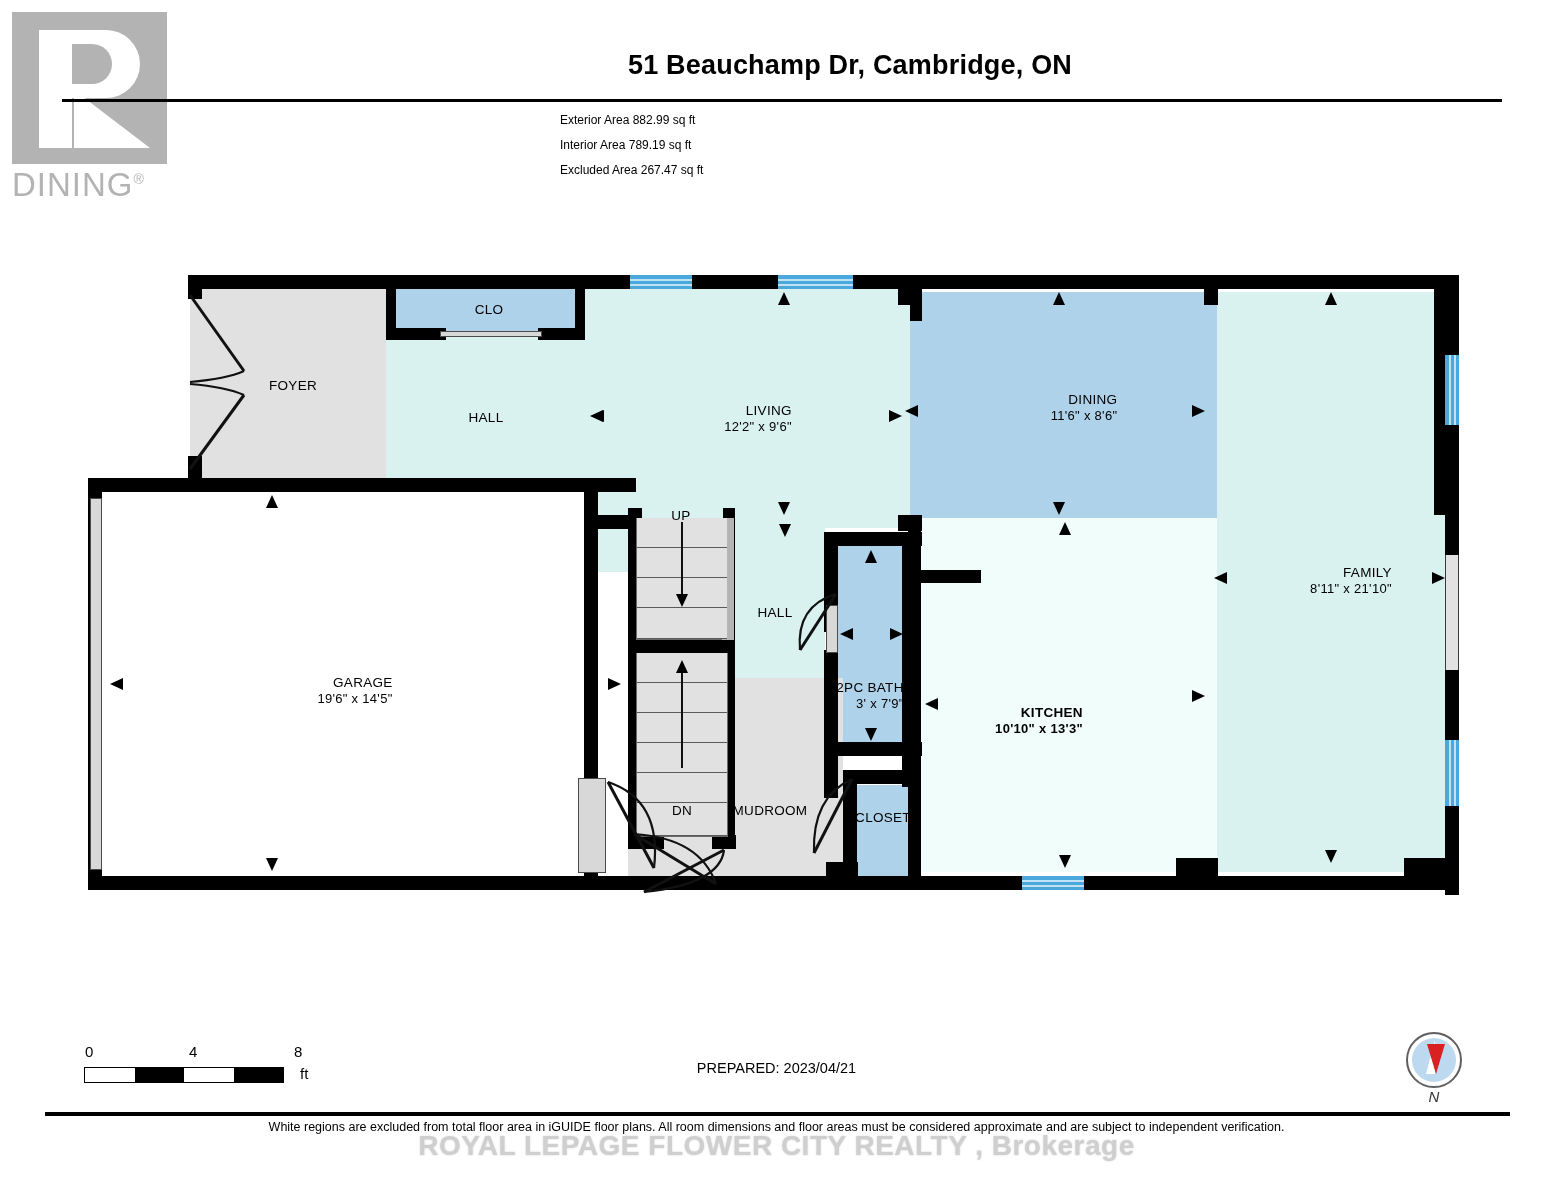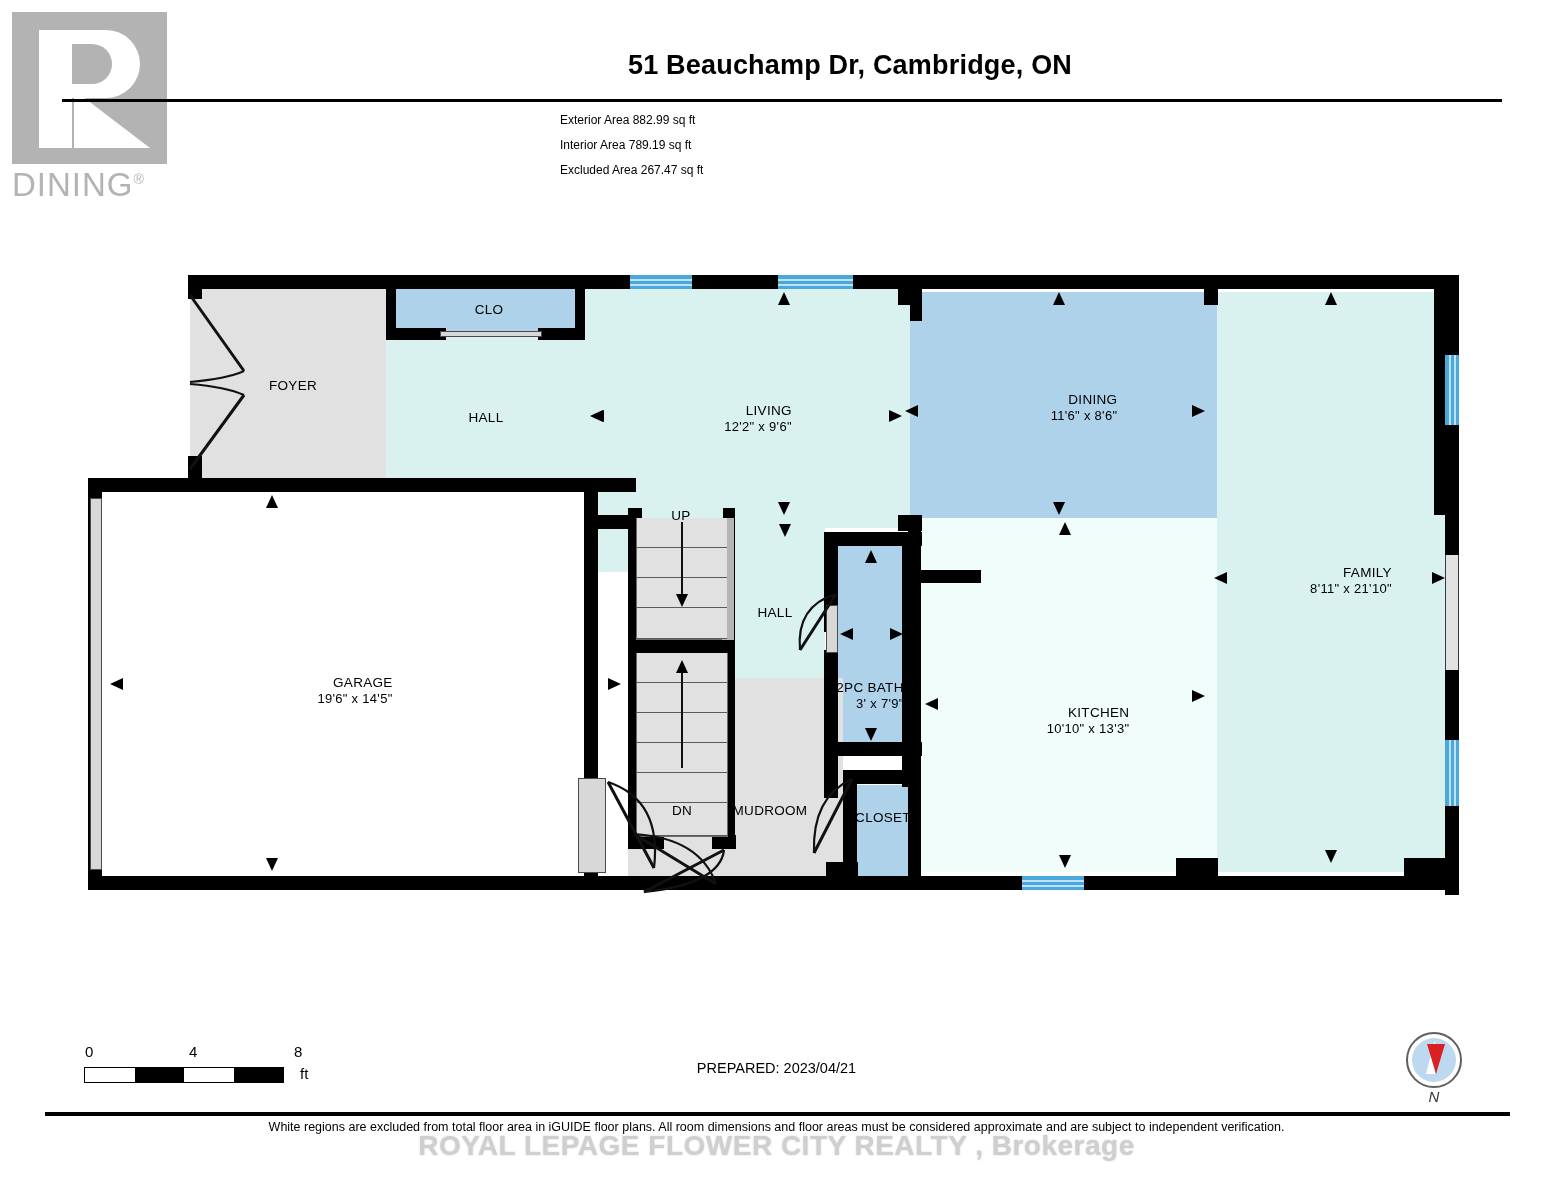--- a/index.html
+++ b/index.html
@@ -270,21 +270,21 @@
     <span class="dim">12'2" x 9'6"</span>
   </div>
   <div class="label" style="left:1084px; top:142px;">
     <span>DINING</span>
     <span class="dim">11'6" x 8'6"</span>
   </div>
   <div class="label" style="left:1327px; top:315px;margin-left:24px;">
     <span>FAMILY</span>
     <span class="dim">8'11" x 21'10"</span>
   </div>
-  <div class="label" style="left:1088px; top:455px;">
+  <div class="label" style="left:1039px; top:455px;font-weight:bold;">
     <span>KITCHEN</span>
     <span class="dim">10'10" x 13'3"</span>
   </div>
   <div class="label" style="left:355px; top:425px;">
     <span>GARAGE</span>
     <span class="dim">19'6" x 14'5"</span>
   </div>
   <div class="label" style="left:775px; top:355px;">
     <span>HALL</span>
   </div>

